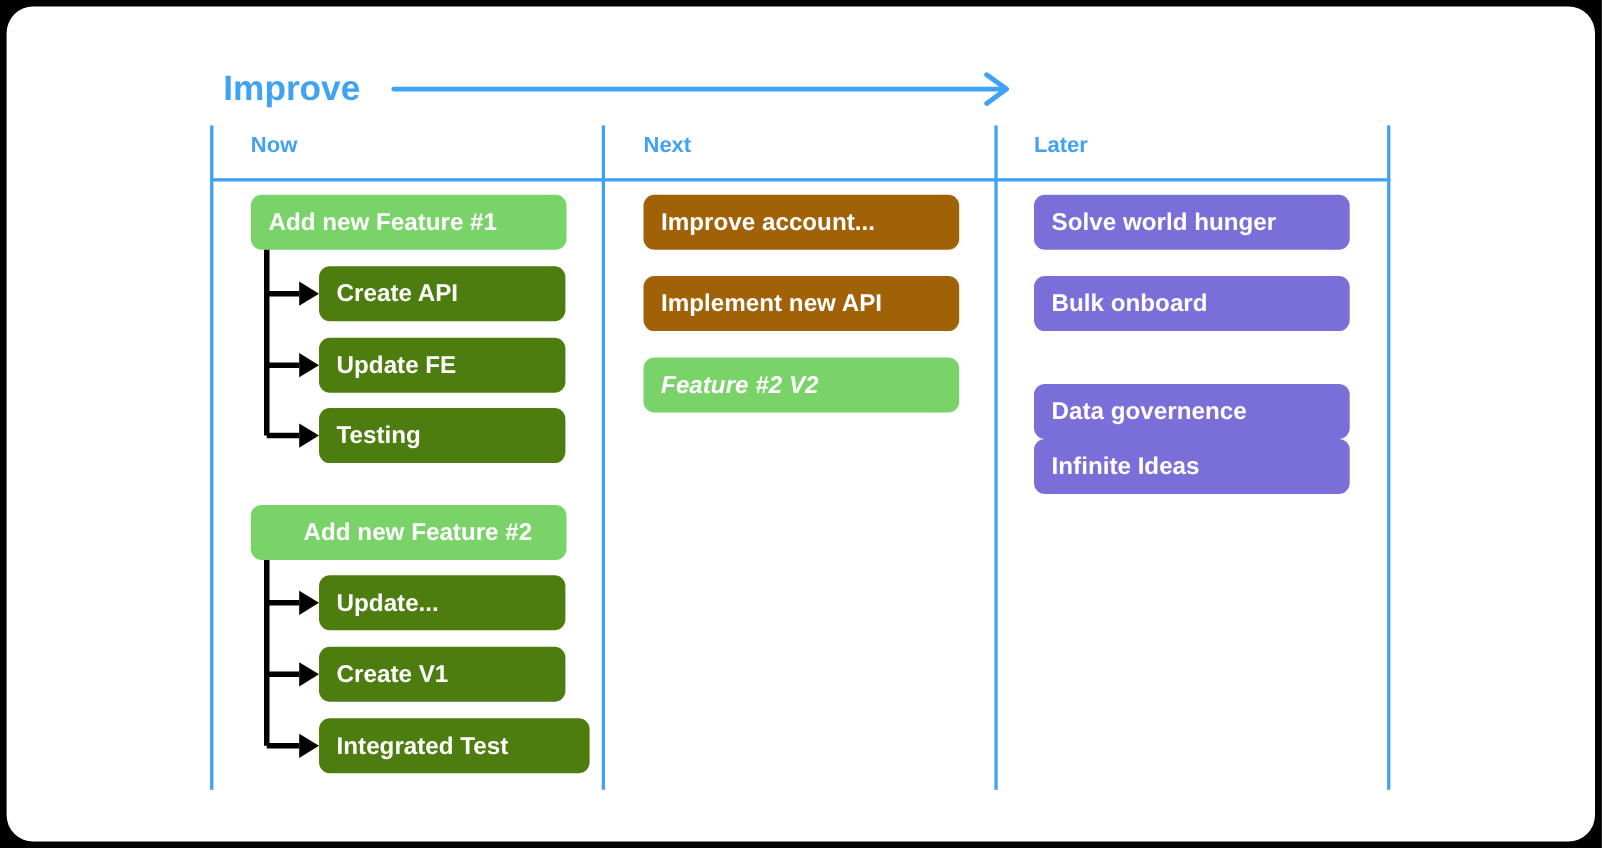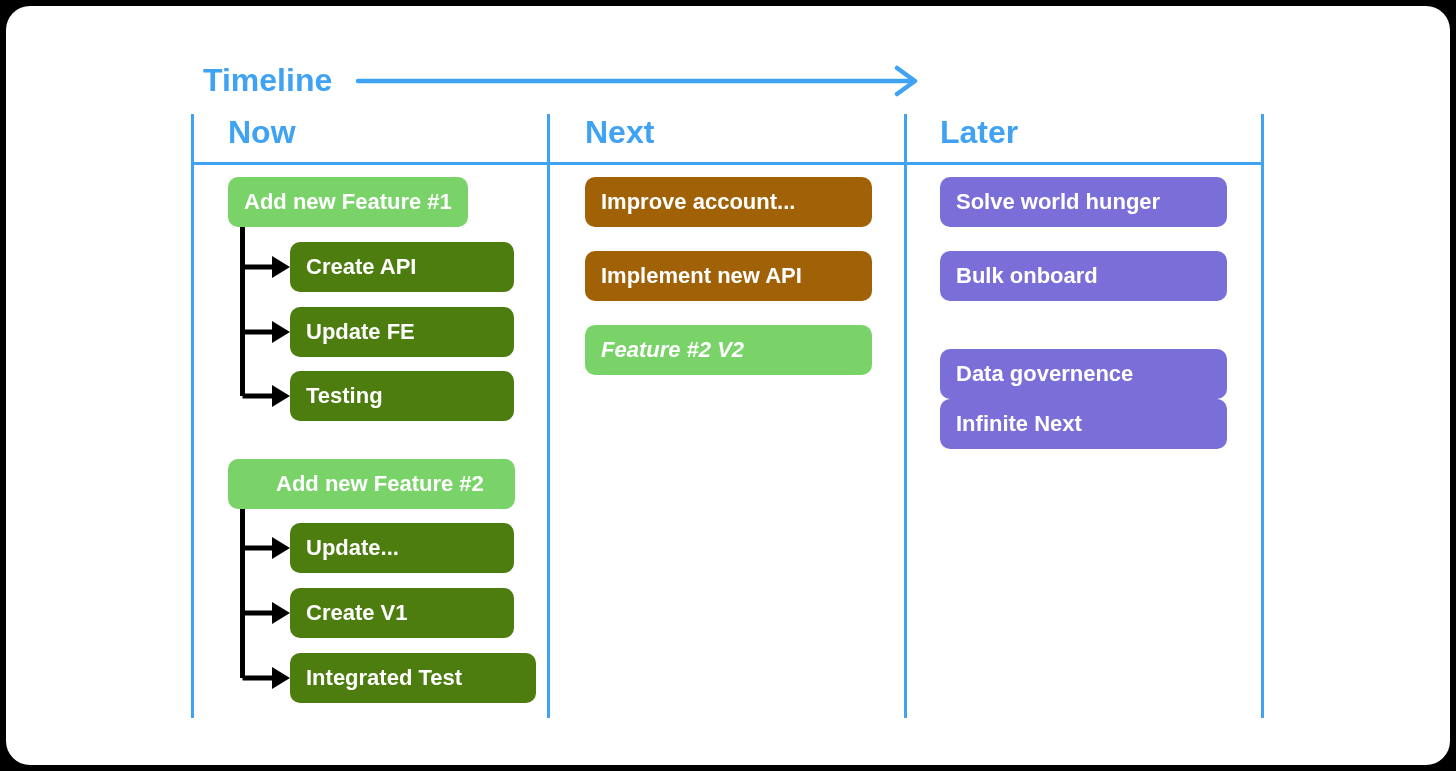--- a/index.html
+++ b/index.html
@@ -37,21 +37,21 @@
   }
   .hline {
     position: absolute;
     left: 185px; top: 156px;
     width: 1073px; height: 3px;
     background: #3fa2f3;
   }
   .col-header {
     position: absolute;
     top: 106px;
-    font-size: 32px;
+    font-size: 20px;
     font-weight: bold;
     color: #3fa2f3;
     line-height: 40px;
     white-space: nowrap;
   }
   .pill {
     position: absolute;
     height: 50px;
     border-radius: 10px;
     display: flex;
@@ -70,36 +70,36 @@
   .connector {
     position: absolute;
     overflow: visible;
   }
 </style>
 </head>
 <body>
 
 <div class="card">
 
-  <div class="timeline-label">Timeline</div>
+  <div class="timeline-label">Improve</div>
   <svg class="timeline-arrow" width="562" height="30" viewBox="0 0 562 30">
     <path d="M0,15 H554 M539,2 L557,15 L539,28" stroke="#3fa2f3" stroke-width="4.5" fill="none" stroke-linecap="round" stroke-linejoin="round"></path>
   </svg>
 
   <div class="vline" style="left:185px;"></div>
   <div class="vline" style="left:541px;"></div>
   <div class="vline" style="left:898px;"></div>
   <div class="vline" style="left:1255px;"></div>
   <div class="hline"></div>
 
   <div class="col-header" style="left:222px;">Now</div>
   <div class="col-header" style="left:579px;">Next</div>
   <div class="col-header" style="left:934px;">Later</div>
 
-  <div class="pill green" style="left:222px; top:171px; width:240px;">Add new Feature #1</div>
+  <div class="pill green" style="left:222px; top:171px; width:287px;">Add new Feature #1</div>
   <svg class="connector" style="left:234px; top:221px;" width="50" height="182" viewBox="0 0 50 182">
     <path d="M2.5,0 V169 M2.5,40 H32 M2.5,105 H32 M2.5,169 H32" stroke="#000000" stroke-width="5" fill="none"></path>
     <polygon points="32,29 50,40 32,51" fill="#000000"></polygon>
     <polygon points="32,94 50,105 32,116" fill="#000000"></polygon>
     <polygon points="32,158 50,169 32,180" fill="#000000"></polygon>
   </svg>
   <div class="pill red" style="left:284px; top:236px; width:224px;">Create API</div>
   <div class="pill red" style="left:284px; top:301px; width:224px;">Update FE</div>
   <div class="pill red" style="left:284px; top:365px; width:224px;">Testing</div>
 
@@ -114,15 +114,15 @@
   <div class="pill red" style="left:284px; top:582px; width:224px;">Create V1</div>
   <div class="pill red" style="left:284px; top:647px; width:246px;">Integrated Test</div>
 
   <div class="pill blue" style="left:579px; top:171px; width:287px;">Improve account...</div>
   <div class="pill blue" style="left:579px; top:245px; width:287px;">Implement new API</div>
   <div class="pill green" style="left:579px; top:319px; width:287px;font-style:italic;">Feature #2 V2</div>
 
   <div class="pill purple" style="left:934px; top:171px; width:287px;">Solve world hunger</div>
   <div class="pill purple" style="left:934px; top:245px; width:287px;">Bulk onboard</div>
   <div class="pill purple" style="left:934px; top:319px; width:287px;margin-top:24px;">Data governence</div>
-  <div class="pill purple" style="left:934px; top:393px; width:287px;">Infinite Next</div>
+  <div class="pill purple" style="left:934px; top:393px; width:287px;">Infinite Ideas</div>
 
 </div>
 
 </body></html>

